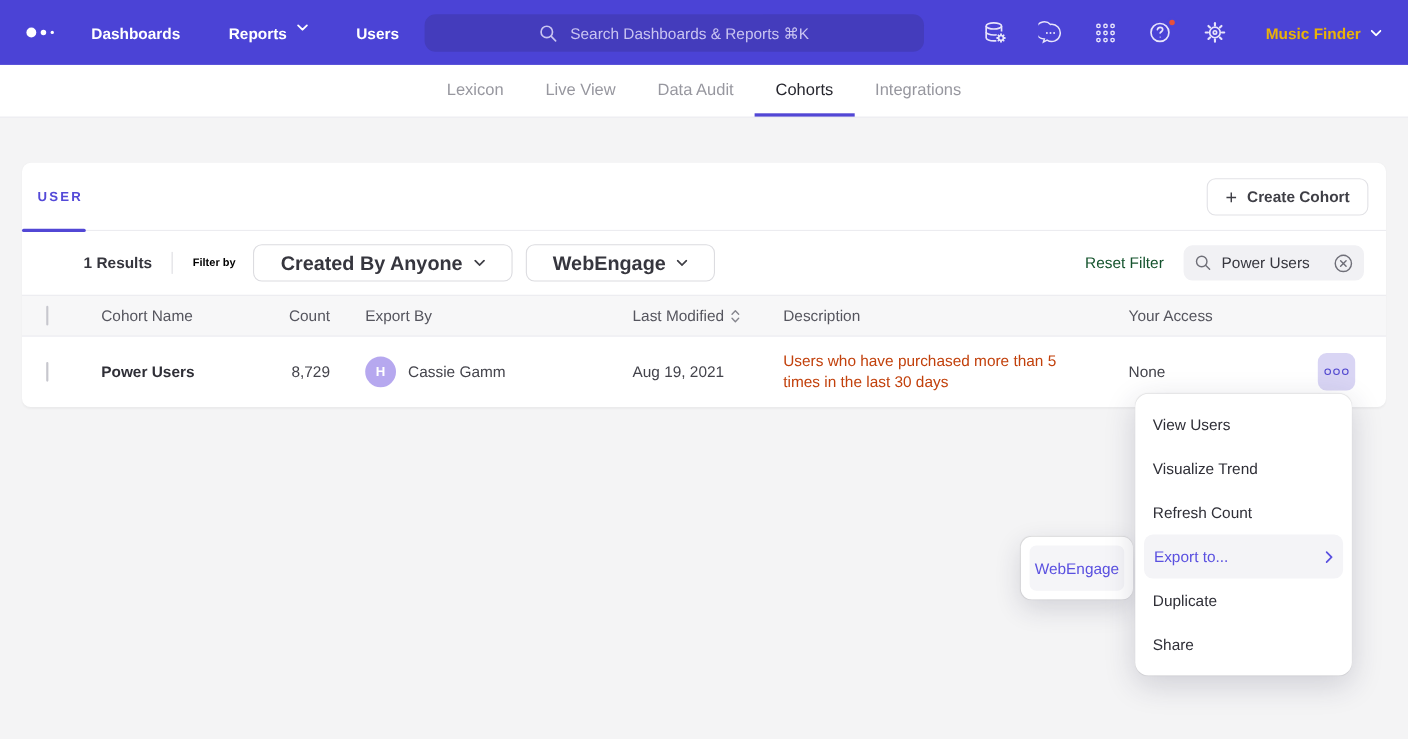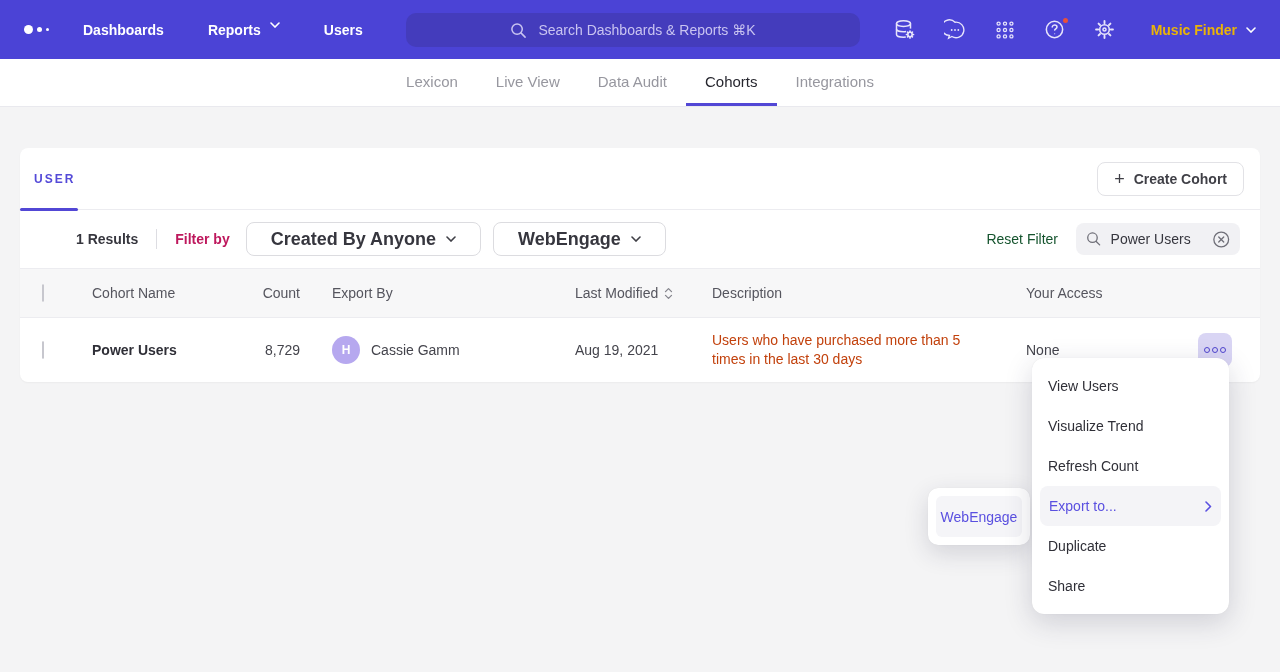--- a/index.html
+++ b/index.html
@@ -8,21 +8,21 @@
 
   
   .navbar { height:59px; background:#4b43d6; display:flex; align-items:center; padding:0 24px; position:relative; }
   .logo { display:flex; align-items:center; gap:4px; cursor:pointer; }
   .logo i { background:#fff; border-radius:50%; display:block; }
   .logo i:nth-child(1){ width:9px; height:9px; }
   .logo i:nth-child(2){ width:5px; height:5px; }
   .logo i:nth-child(3){ width:3px; height:3px; }
   .nav-links { display:flex; align-items:center; gap:44px; margin-left:34px; }
   .nav-link { color:#fff; font-size:14px; font-weight:bold; display:flex; align-items:flex-start; gap:9px; cursor:pointer; }
-  .nav-search { position:absolute; left:406px; top:13px; width:454px; height:34px; background:#443cbc; border-radius:10px; display:flex; align-items:center; justify-content:center; gap:11px; color:#c9c4f1; font-size:14px; cursor:text; }
+  .nav-search { position:absolute; left:386px; top:13px; width:454px; height:34px; background:#443cbc; border-radius:10px; display:flex; align-items:center; justify-content:center; gap:11px; color:#c9c4f1; font-size:14px; cursor:text; }
   .nav-right { margin-left:auto; display:flex; align-items:center; gap:26px; color:#e7e4fb; }
   .nav-ic { width:24px; height:24px; display:flex; align-items:center; justify-content:center; position:relative; cursor:pointer; }
   .red-dot { position:absolute; top:-2px; right:-3px; width:9px; height:9px; background:#e8503a; border-radius:50%; border:2px solid #4b43d6; }
   .project { color:#eab308; font-size:14px; font-weight:bold; display:flex; align-items:center; gap:9px; margin-left:8px; cursor:pointer; }
 
   
   .tabbar { height:48px; background:#fff; border-bottom:1px solid #e9e9ee; display:flex; justify-content:center; }
   .tab { padding:0 19px; display:flex; align-items:center; font-size:15px; color:#97979f; border-bottom:3px solid transparent; cursor:pointer; }
   .tab.active { color:#26262e; border-bottom-color:#5247d5; }
 
@@ -31,30 +31,30 @@
   .card-head { height:62px; border-bottom:1px solid #ececf0; display:flex; align-items:center; justify-content:space-between; padding:0 16px 0 14px; position:relative; }
   .type-tab { color:#544ad8; font-size:12px; font-weight:bold; letter-spacing:2px; cursor:pointer; }
   .type-underline { position:absolute; left:0; bottom:-2px; width:58px; height:3px; background:#5247d5; border-radius:2px; }
   .btn-create { height:34px; background:#fff; border:1px solid #e2e2e6; border-radius:8px; display:flex; align-items:center; gap:9px; padding:0 16px; font-size:14px; font-weight:bold; color:#3f3f46; cursor:pointer; }
   .btn-create .plus { font-size:18px; font-weight:normal; line-height:1; color:#3f3f46; }
 
   
   .filters { height:58px; display:flex; align-items:center; padding:0 20px 0 56px; }
   .f-results { font-size:14px; font-weight:bold; color:#36363e; }
   .f-div { width:1px; height:20px; background:#dddde2; margin:0 18px; }
-  .f-label { font-size:14px; font-weight:bold; color:#be185d; margin-right:16px; }
+  .f-label { font-size:10px; font-weight:bold; color:#000000; margin-right:16px; }
   .dd { height:34px; border:1px solid #dcdce0; border-radius:8px; display:flex; align-items:center; gap:10px; padding:0 24px; font-size:18px; font-weight:bold; color:#36363e; cursor:pointer; margin-right:12px; background:#fff; }
   .f-right { margin-left:auto; display:flex; align-items:center; gap:18px; }
   .reset { color:#14532d; font-size:14px; cursor:pointer; }
   .spill { height:32px; background:#f1f1f4; border-radius:8px; display:flex; align-items:center; gap:9px; padding:0 10px; width:164px; }
   .spill input { border:none; background:transparent; outline:none; font-family:inherit; font-size:14px; color:#36363e; width:92px; }
 
   
   .tgrid { display:grid; grid-template-columns:56px 140px 84px 230px 145px 290px 1fr; align-items:center; }
-  .thead { height:50px; background:#f7f7f8; border-top:1px solid #ececf0; border-bottom:1px solid #ececf0; color:#55555e; font-size:14px; }
+  .thead { height:38px; background:#f7f7f8; border-top:1px solid #ececf0; border-bottom:1px solid #ececf0; color:#55555e; font-size:14px; }
   .trow { height:64px; position:relative; font-size:14px; color:#44444c; border-bottom-left-radius:8px; border-bottom-right-radius:8px; }
   .c-check { padding-left:22px; }
   .checkbox { width:17px; height:17px; border:1px solid #c7c7ce; border-radius:4px; background:#fff; cursor:pointer; }
   .c-name { padding-left:16px; }
   .c-count { text-align:right; }
   .c-created { padding-left:32px; display:flex; align-items:center; gap:11px; }
   .c-mod { padding-left:45px; display:flex; align-items:center; gap:6px; }
   .c-desc { padding-left:37px; }
   .c-access { padding-left:61px; }
   .row-name { color:#2f2f37; font-weight:bold; }

